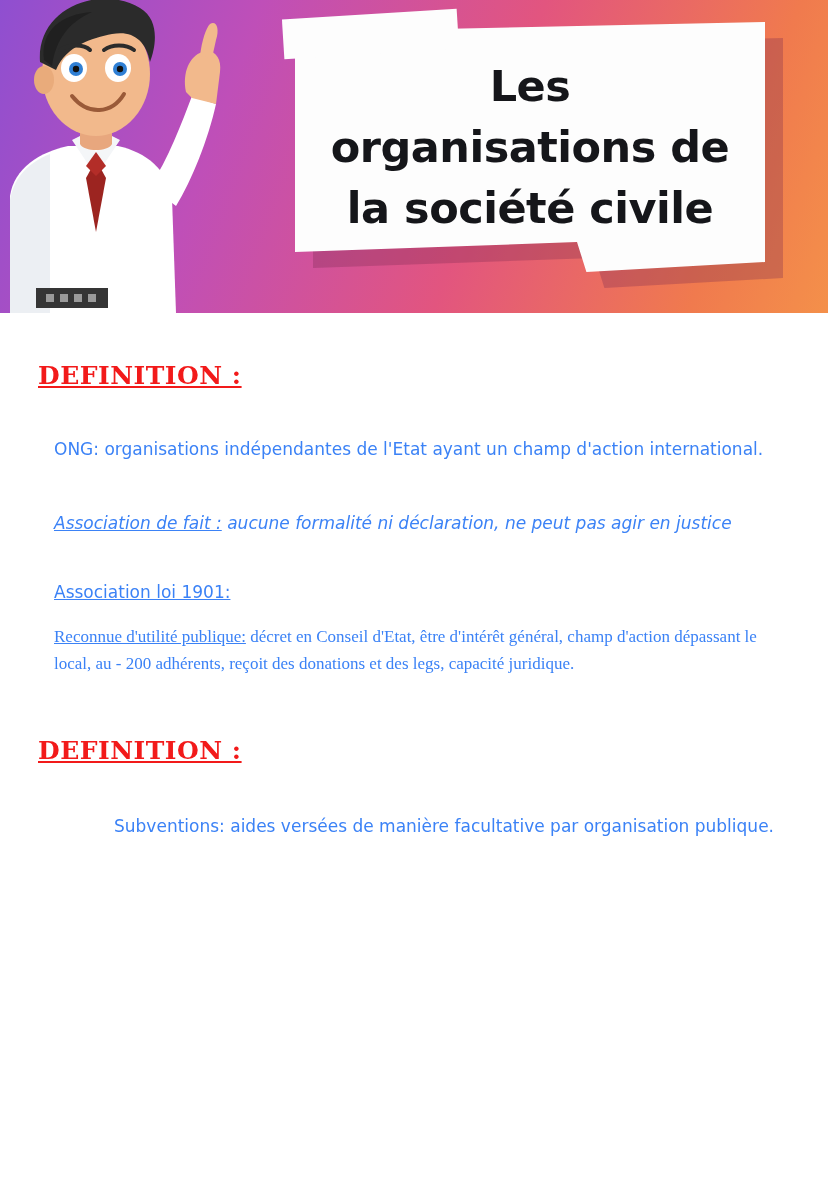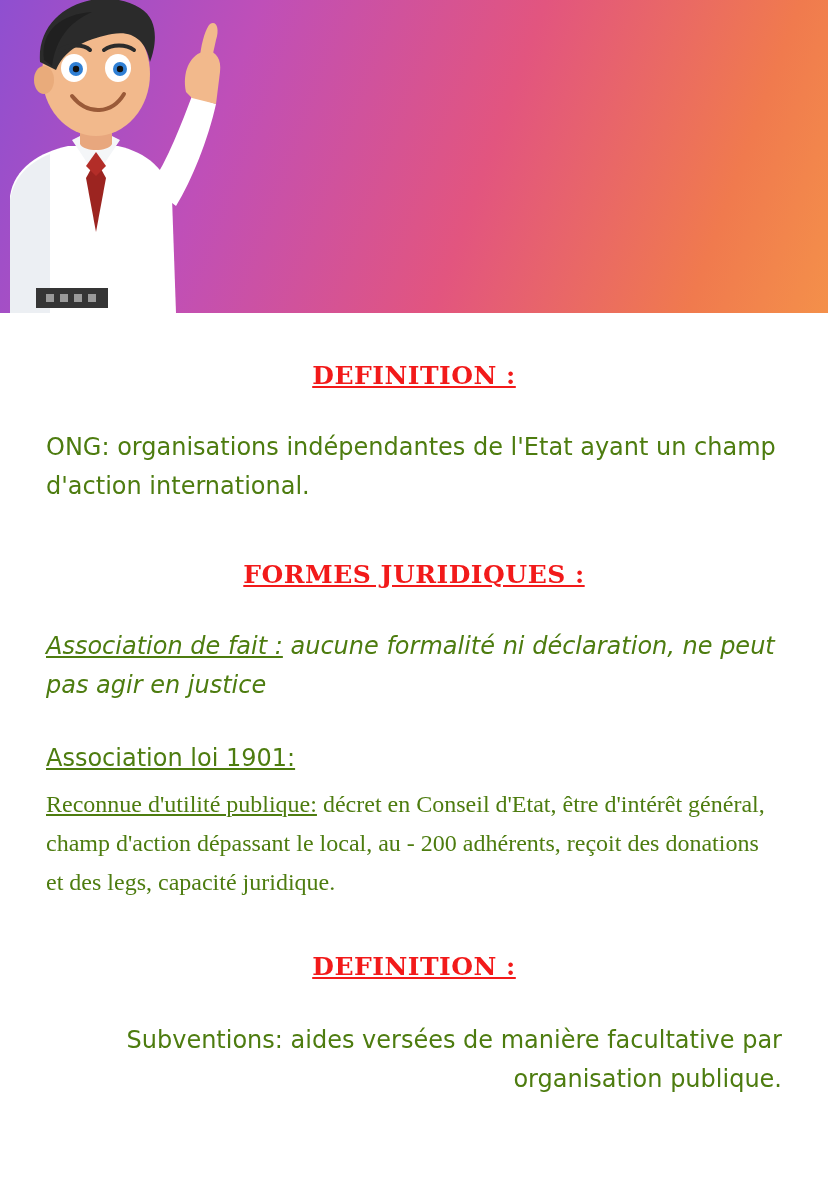--- a/index.html
+++ b/index.html
@@ -88,31 +88,30 @@
     width: 828px;
   }
   .heading {
     color: #f21a1a;
     font-family: "DejaVu Serif", serif;
     font-weight: bold;
     font-size: 25px;
     text-decoration: underline;
     letter-spacing: 0.5px;
     margin: 0;
-    text-align: center;
   }
   .h-def1 { padding-top: 48px; }
   .h-formes { padding-top: 46px; }
   .h-def2 { padding-top: 42px; }
 
   .para {
-    color: #4d7c0f;
-    font-size: 24px;
+    color: #3b82f6;
+    font-size: 17px;
     line-height: 1.62;
-    margin: 8px;
+    margin: 16px;
   }
   .p-ong { padding-top: 30px; }
   .p-assofait { padding-top: 30px; font-style: italic; }
   .p-decl { padding-top: 2px; }
   .p-recon { padding-top: 0px; font-family: Liberation Serif, serif; }
   .p-subv { padding-top: 32px; text-align: right; }
 
   .lead-u {
     text-decoration: underline;
   }
@@ -163,30 +162,39 @@
       <path d="M200 56 C202 40 206 28 210 24 C216 20 220 28 216 40 L212 58 Z" fill="#f2b98c"></path>
 
       <rect x="36" y="288" width="72" height="20" fill="#353535"></rect>
       <rect x="46" y="294" width="8" height="8" fill="#9a9a9a"></rect>
       <rect x="60" y="294" width="8" height="8" fill="#9a9a9a"></rect>
       <rect x="74" y="294" width="8" height="8" fill="#9a9a9a"></rect>
       <rect x="88" y="294" width="8" height="8" fill="#9a9a9a"></rect>
     </svg>
   </div>
 
+  <div class="title-card">
+    <div class="card-shadow"></div>
+    <div class="card-white"></div>
+    <div class="card-tab"></div>
+    <div class="title-text">
+      <div>Les</div>
+      <div>organisations de</div>
+      <div>la société civile</div>
+    </div>
+  </div>
 
 </div>
 
 <div class="content">
 
   <h2 class="heading h-def1">DEFINITION :</h2>
 
   <p class="para p-ong">ONG: organisations indépendantes de l'Etat ayant un champ d'action international.</p>
 
-  <h2 class="heading h-formes">FORMES JURIDIQUES :</h2>
 
   <p class="para p-assofait"><span class="lead-u">Association de fait :</span><span> aucune formalité ni déclaration, ne peut pas agir en justice</span></p>
 
   <p class="para centered"><span class="lead-u">Association loi 1901: </span></p>
 
 
   <p class="para p-recon"><span class="lead-u">Reconnue d'utilité publique:</span><span> décret en Conseil d'Etat, être d'intérêt général, champ d'action dépassant le local, au - 200 adhérents, reçoit des donations et des legs, capacité juridique.</span></p>
 
   <h2 class="heading h-def2">DEFINITION :</h2>
 

